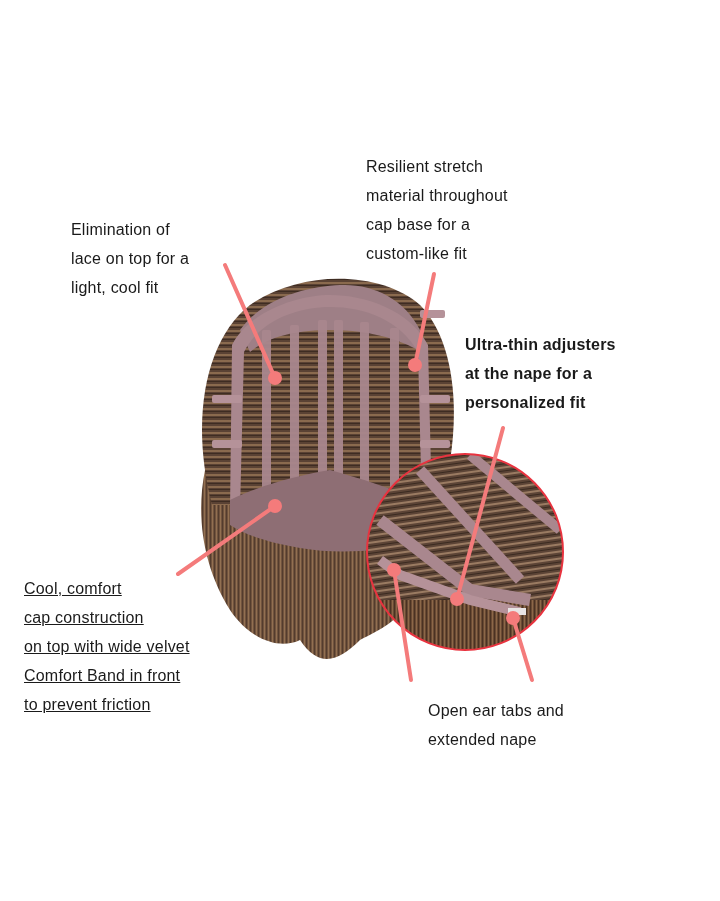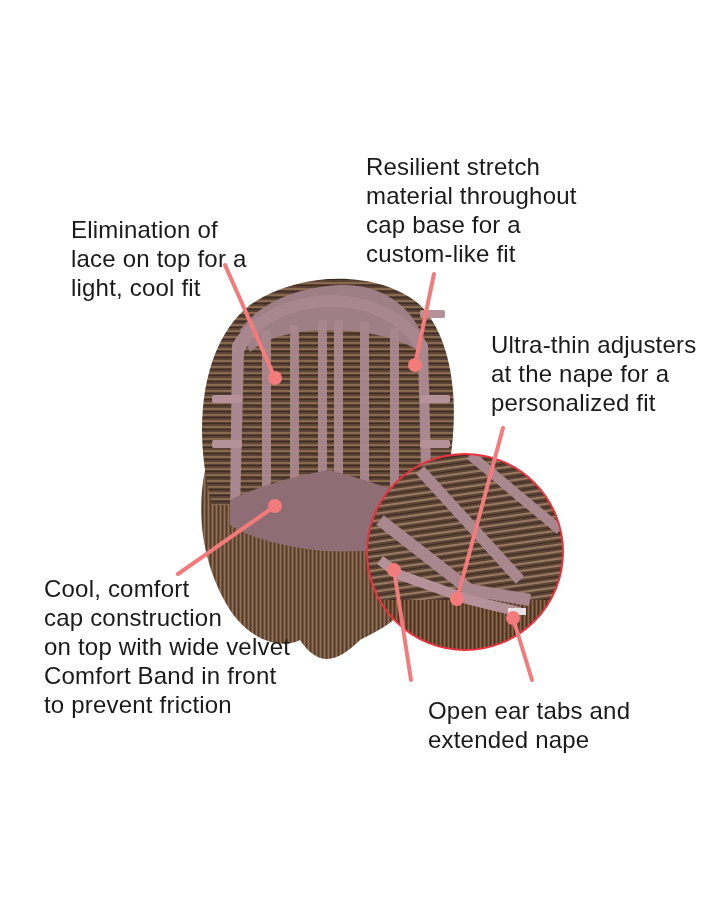--- a/index.html
+++ b/index.html
@@ -1,21 +1,21 @@
 <!DOCTYPE html>
 <html><head>
 <meta charset="utf-8">
 <style>
   html, body { margin: 0; padding: 0; background: #ffffff; }
   body { width: 720px; height: 901px; position: relative; overflow: hidden; font-family: "Liberation Sans", "DejaVu Sans", sans-serif; }
   .stage { position: absolute; left: 0; top: 0; width: 720px; height: 901px; }
   .callout-text {
     position: absolute;
     color: #1a1a1a;
-    font-size: 24px;
+    font-size: 16px;
     line-height: 29px;
     letter-spacing: 0.2px;
     white-space: pre-line;
     font-family: "Liberation Sans", "DejaVu Sans", sans-serif;
   }
   svg.art { position: absolute; left: 0; top: 0; }
 </style>
 </head>
 <body>
 
@@ -102,24 +102,24 @@
     </g>
   </svg>
 
   <div class="callout-text" style="left:71px; top:215px;">Elimination of
 lace on top for a
 light, cool fit</div>
   <div class="callout-text" style="left:366px; top:152px;">Resilient stretch
 material throughout
 cap base for a
 custom-like fit</div>
-  <div class="callout-text" style="left:491px; top:330px;">Ultra-thin adjusters
+  <div class="callout-text" style="left:465px; top:330px;font-weight:bold;">Ultra-thin adjusters
 at the nape for a
 personalized fit</div>
-  <div class="callout-text" style="left:44px; top:574px;">Cool, comfort
+  <div class="callout-text" style="left:24px; top:574px;text-decoration:underline;">Cool, comfort
 cap construction
 on top with wide velvet
 Comfort Band in front
 to prevent friction</div>
   <div class="callout-text" style="left:397px; top:696px;margin-left:31px;">Open ear tabs and
 extended nape</div>
 
 </div>
 
 </body></html>

